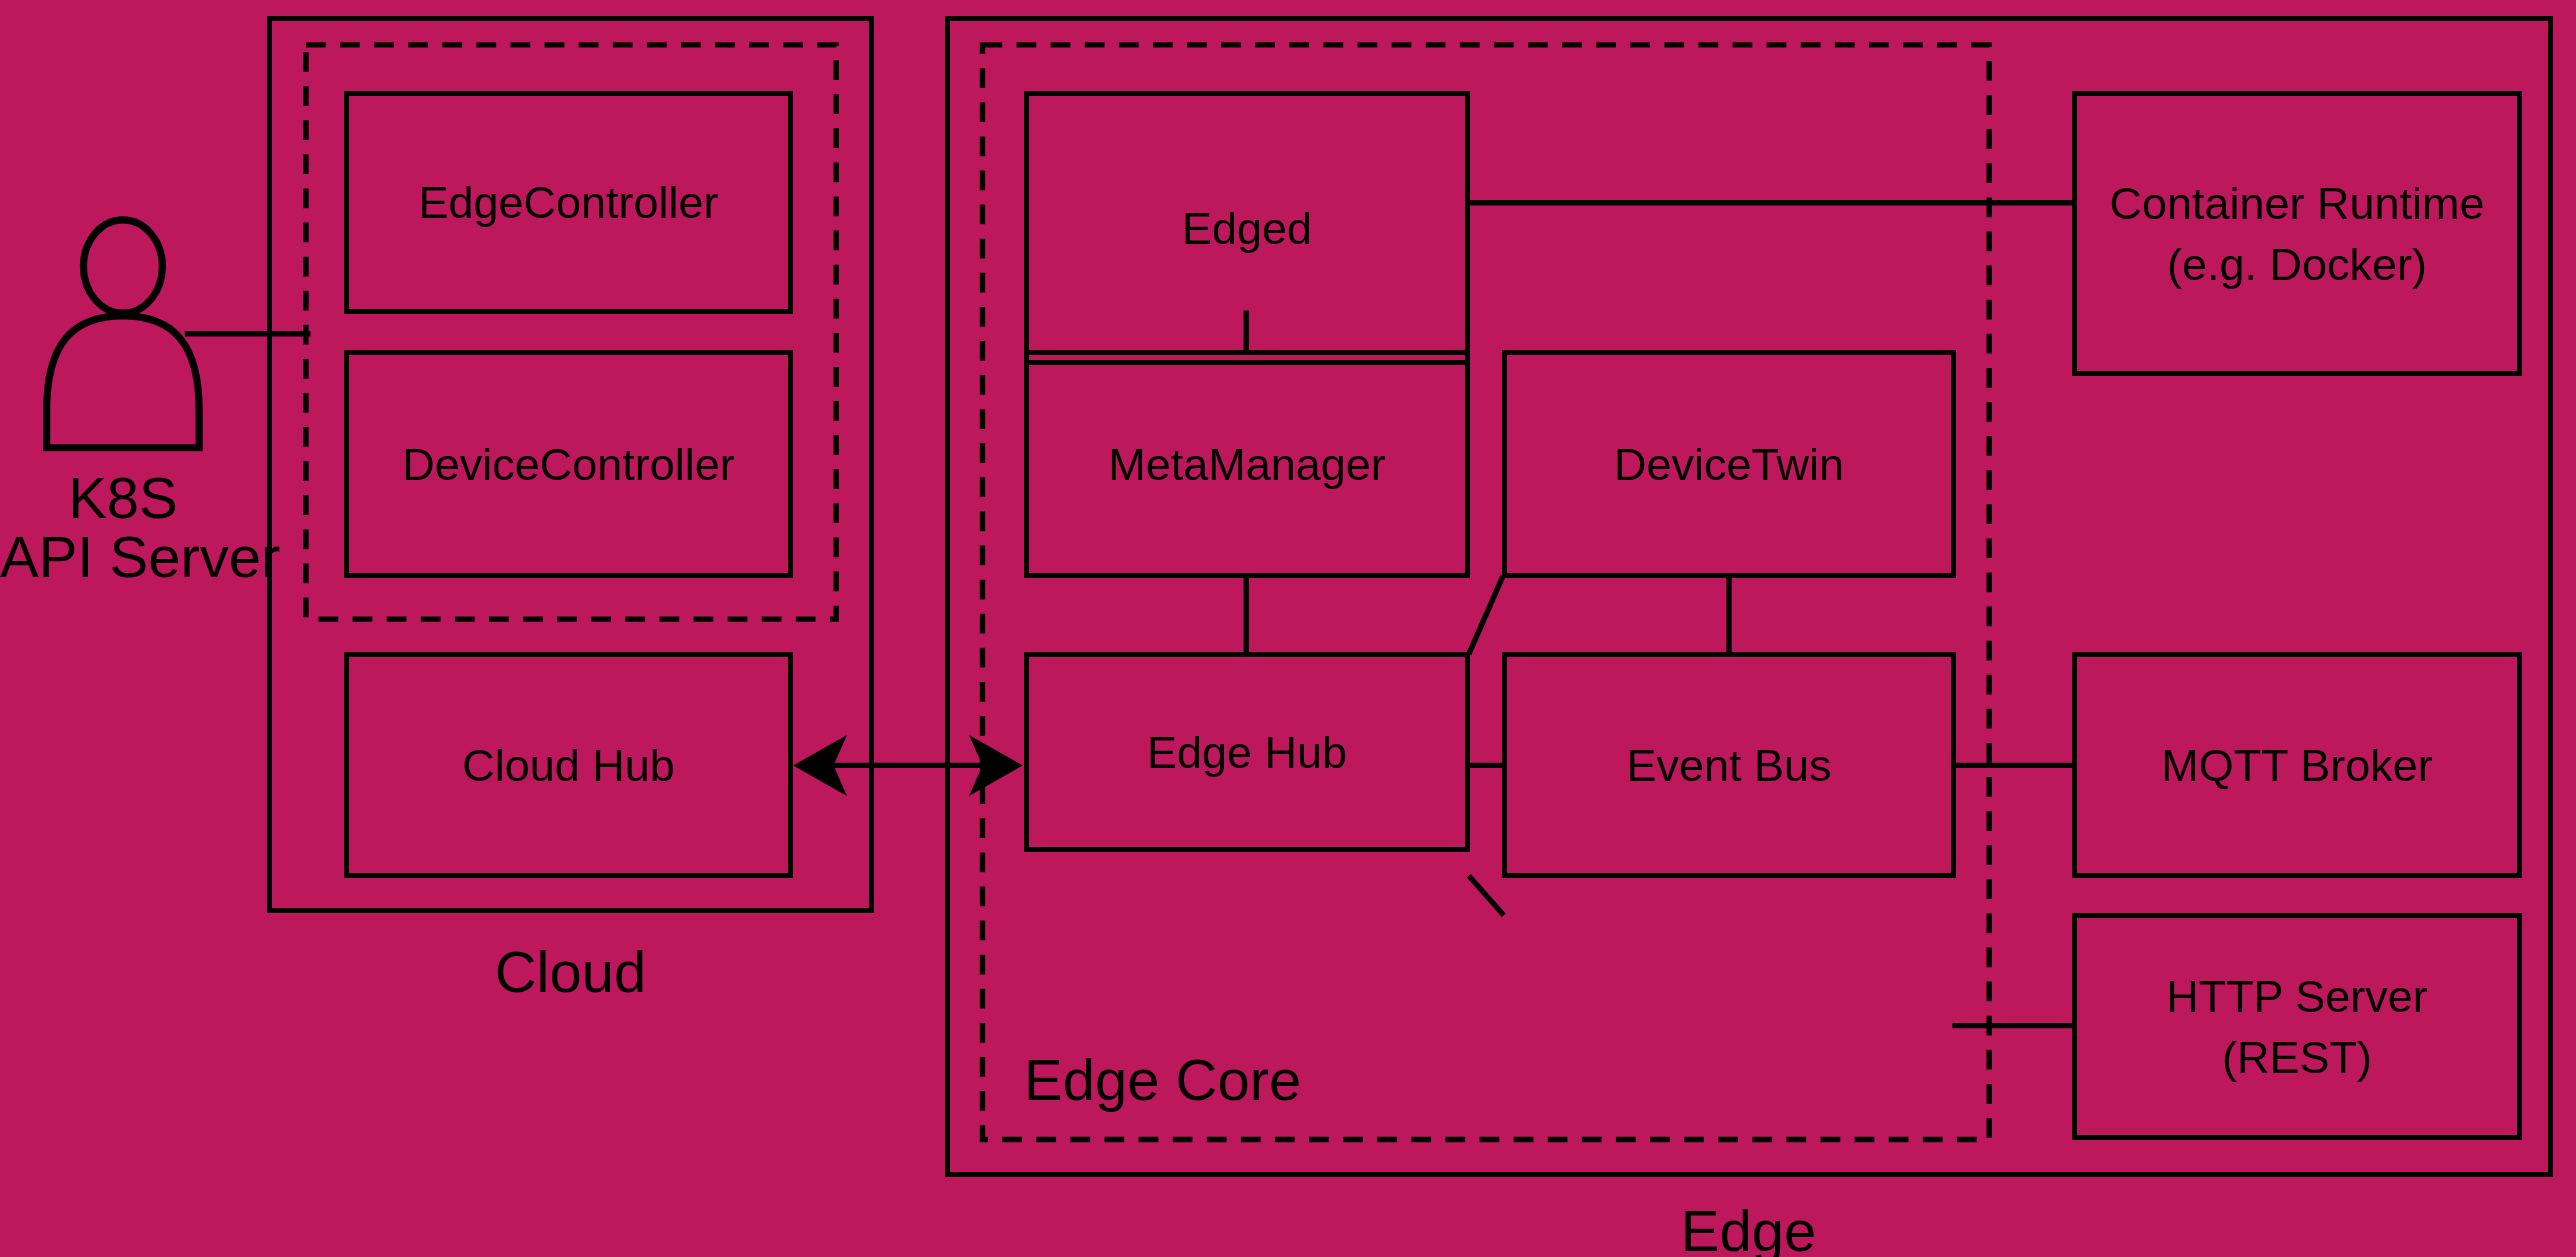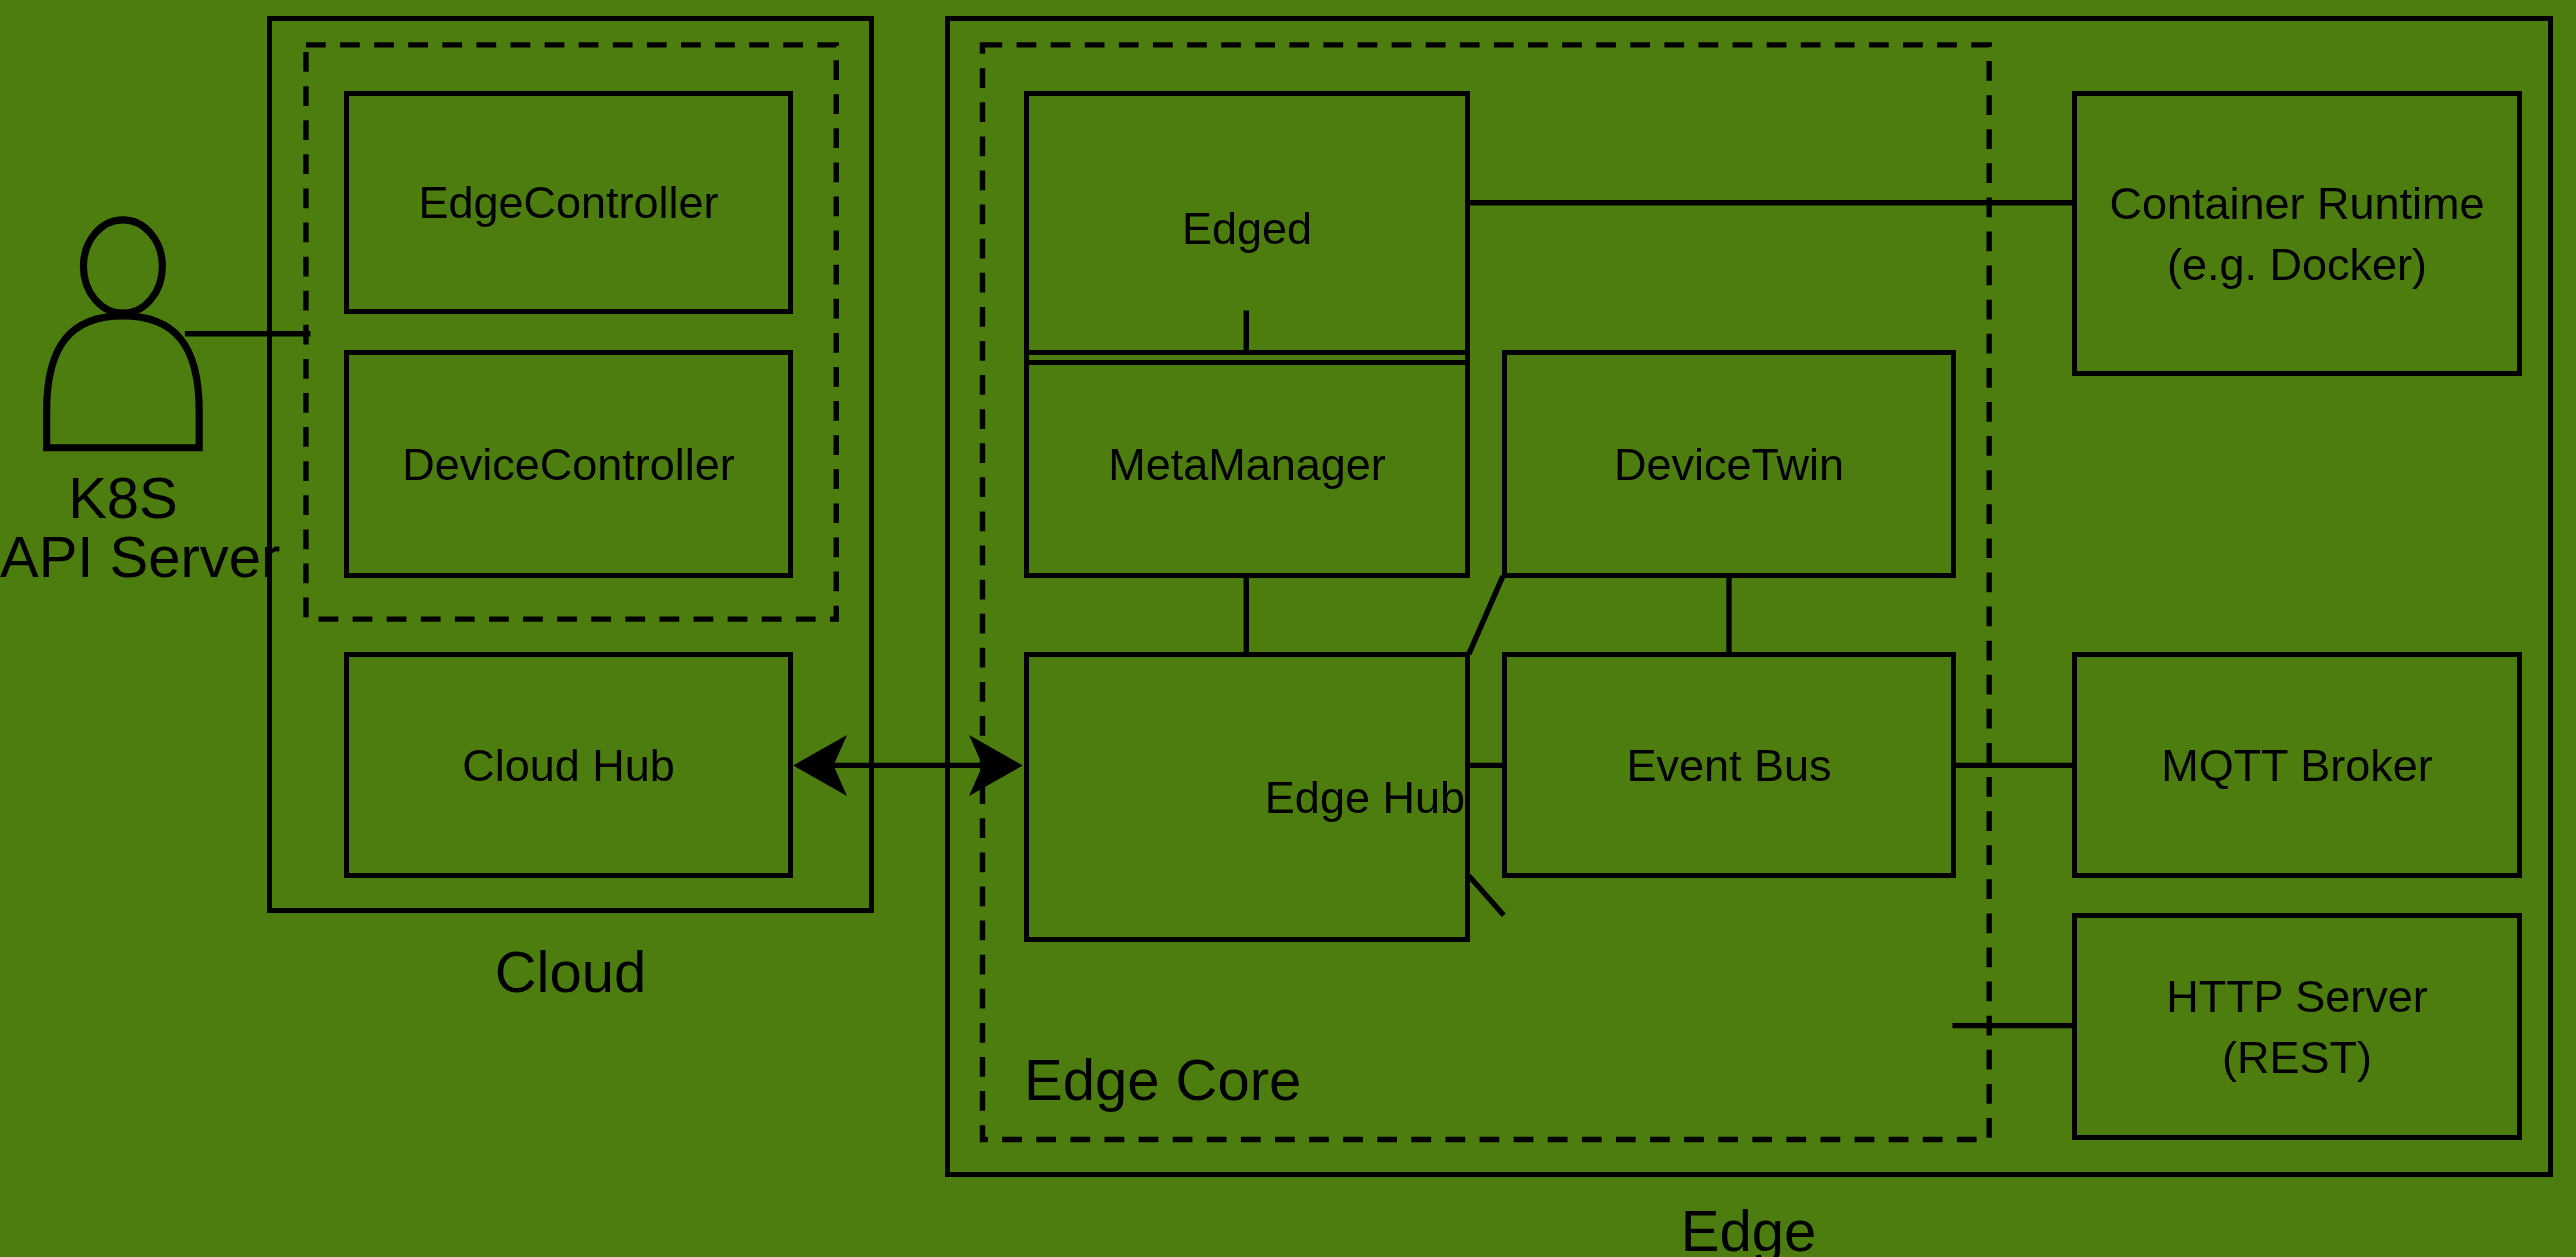--- a/index.html
+++ b/index.html
@@ -1,36 +1,36 @@
 <!DOCTYPE html>
 <html style="font-size:14.4px"><head>
 <meta charset="utf-8">
 <title>Diagram</title>
 <style>
   html,body{margin:0;padding:0;background:#ffffff;}
   body{width:2576px;height:1258px;overflow:hidden;font-family:"Liberation Sans",sans-serif;color:#000;}
-  .canvas{position:relative;width:2576px;height:1258px;background:#4d7c0f;}
+  .canvas{position:relative;width:2576px;height:1258px;background:#be185d;}
   .layer{position:absolute;left:0;top:0;width:2576px;height:1258px;}
   .frame{position:absolute;border:5.4px solid #000;box-sizing:border-box;background:transparent;}
   .node{position:absolute;border:5.4px solid #000;box-sizing:border-box;background:transparent;
         display:flex;flex-direction:column;align-items:center;justify-content:center;
         text-align:center;font-size:45px;line-height:61px;white-space:nowrap;}
   .caption{position:absolute;font-size:58px;line-height:59px;white-space:nowrap;}
   .caption.center{text-align:center;}
   
   .cloud-frame{left:267px;top:16px;width:607px;height:897px;}
   .edge-frame{left:945px;top:16px;width:1608px;height:1161px;}
   .edge-controller{left:344px;top:91px;width:449px;height:223px;}
   .device-controller{left:344px;top:350px;width:449px;height:228px;text-align:right;}
   .cloud-hub{left:344px;top:652px;width:449px;height:226px;}
   .edged{left:1024px;top:91px;width:446px;height:274px;}
   .container-runtime{left:2072px;top:91px;width:450px;height:285px;}
   .meta-manager{left:1024px;top:350px;width:446px;height:228px;}
   .device-twin{left:1502px;top:350px;width:454px;height:228px;}
-  .edge-hub{left:1024px;top:652px;width:446px;height:290px;align-items:flex-end;}
+  .edge-hub{left:1024px;top:652px;width:446px;height:200px;}
   .event-bus{left:1502px;top:652px;width:454px;height:226px;}
   .mqtt-broker{left:2072px;top:652px;width:450px;height:226px;}
   .service-bus{left:1502px;top:913px;width:454px;height:227px;}
   .http-server{left:2072px;top:913px;width:450px;height:227px;}
   .actor-caption{left:0px;top:468px;width:246px;text-align:center;}
   .cloud-caption{left:391px;top:942px;width:359px;}
   .edge-caption{left:1569px;top:1201px;width:359px;}
   .edge-core-caption{left:1024px;top:1050px;width:502px;text-align:left;}
 </style>
 </head>

